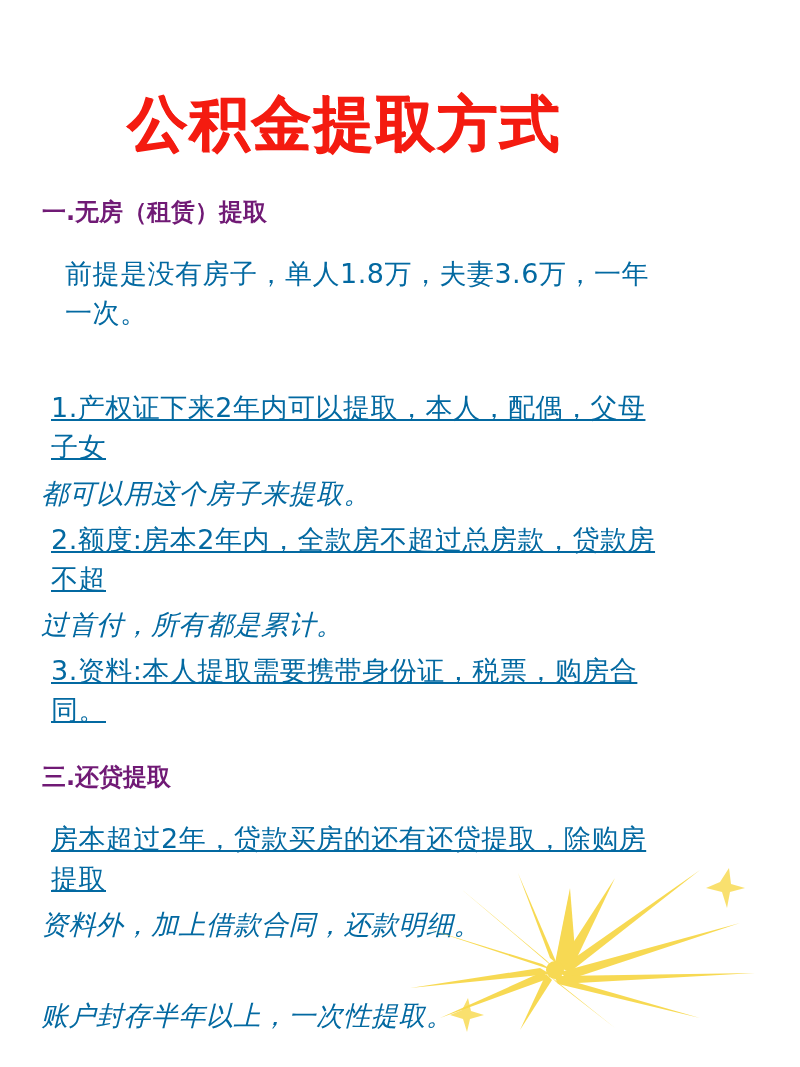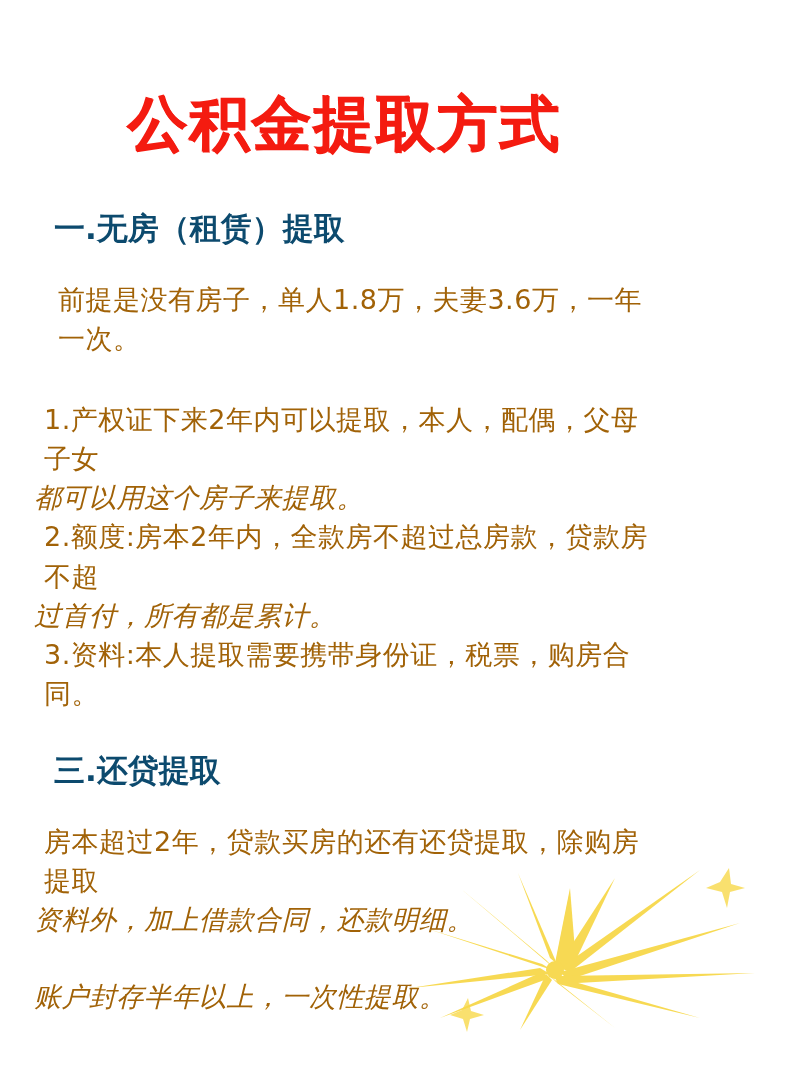--- a/index.html
+++ b/index.html
@@ -26,37 +26,37 @@
     font-size: 60px;
     font-weight: bold;
     text-align: center;
     letter-spacing: 2px;
     margin: 0;
     padding-top: 92px;
     line-height: 1.05;
     text-shadow: 1px 1px 0 #f41b10;
   }
   .section-head {
-    color: #0c4a6e;
+    color: #701a75;
     font-weight: bold;
-    font-size: 31px;
-    margin: 16px;
+    font-size: 24px;
+    margin: 4px;
     padding-left: 14px;
     line-height: 1.25;
   }
   .body-line {
-    color: #a16207;
+    color: #0369a1;
     font-size: 27px;
-    margin: 0;
+    margin: 7px;
     line-height: 1.45;
     letter-spacing: 0.5px;
   }
   .indent-1 { padding-left: 34px; }
   .indent-0 { padding-left: 10px; font-style: italic; }
-  .indent-half { padding-left: 20px; }
+  .indent-half { padding-left: 20px; text-decoration: underline; }
 
   .gap-a { height: 38px; }
   .gap-b { height: 16px; }
   .gap-c { height: 26px; }
   .gap-d { height: 22px; }
 
   
   .sparkle {
     position: absolute;
     left: 400px;

